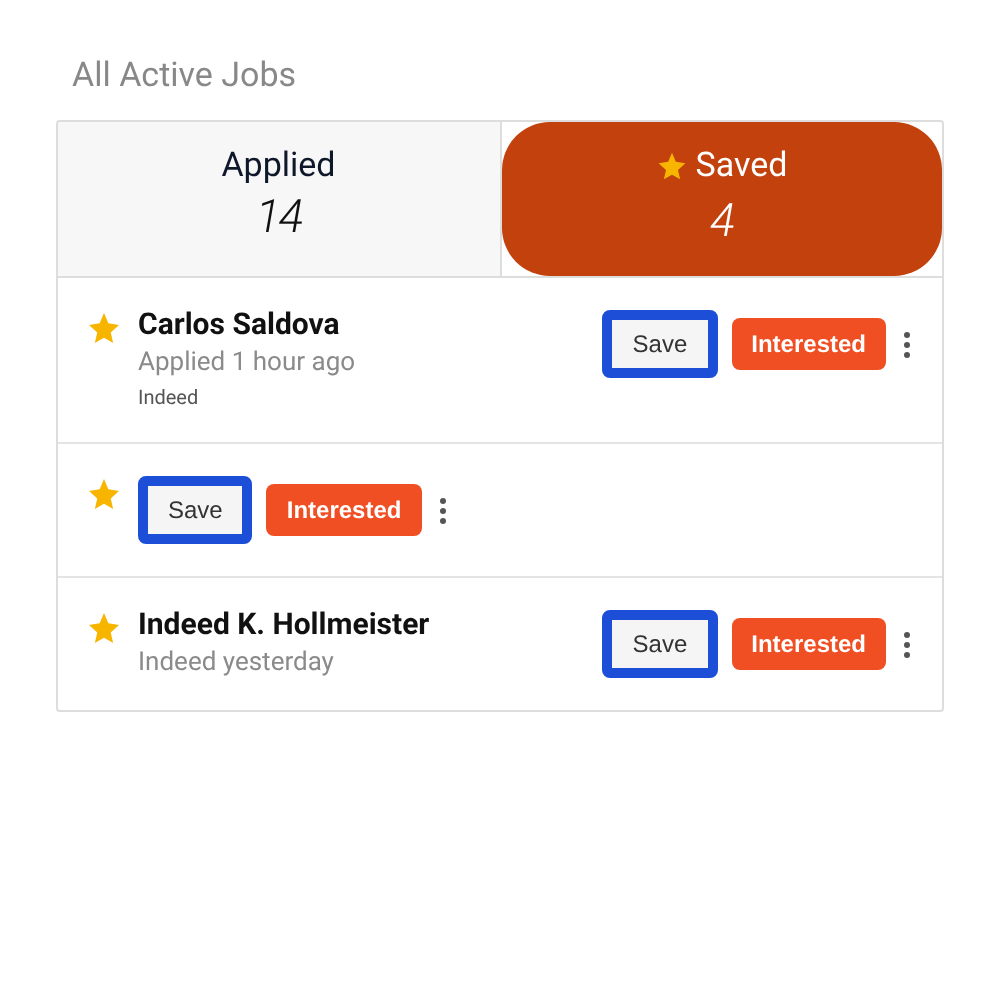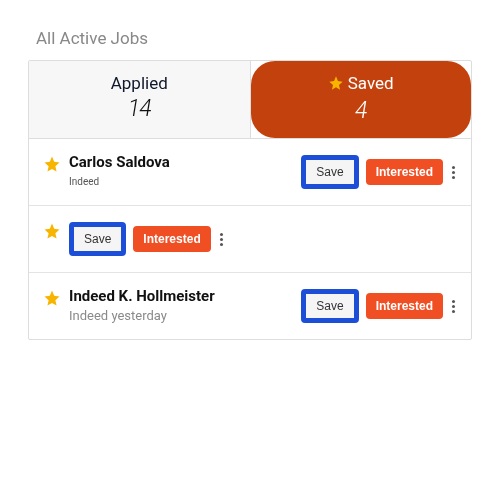--- a/index.html
+++ b/index.html
@@ -153,20 +153,21 @@
   <div class="list">
 
     <div class="row">
       <span class="star row-star">
         <svg width="18" height="18" viewBox="0 0 24 24">
             <path fill="#f7b500" d="M12 2l2.9 6.9L22 10l-5.5 5 1.6 7L12 18.5 5.9 22l1.6-7L2 10l7.1-1.1z"></path>
           </svg>
       </span>
       <div class="row-info">
         <div class="row-name">Carlos Saldova</div>
+        <div class="row-meta">Applied 1 hour ago</div>
         <div class="row-source">Indeed</div>
       </div>
       <div class="row-actions">
         <button class="btn-save">Save</button>
         <button class="btn-interested">Interested</button>
         <div class="more">
             <span></span>
             <span></span>
             <span></span>
           </div>

